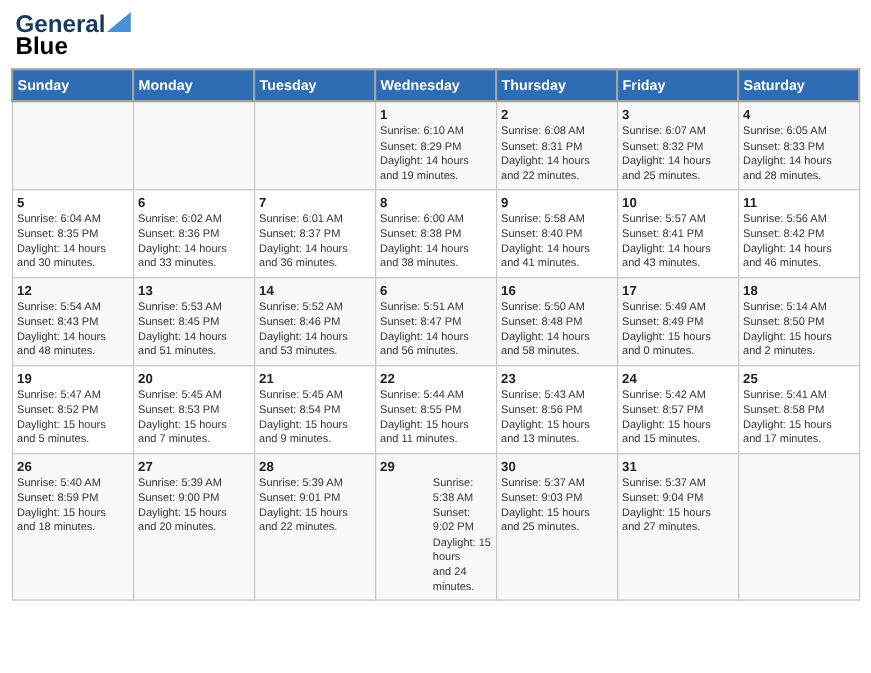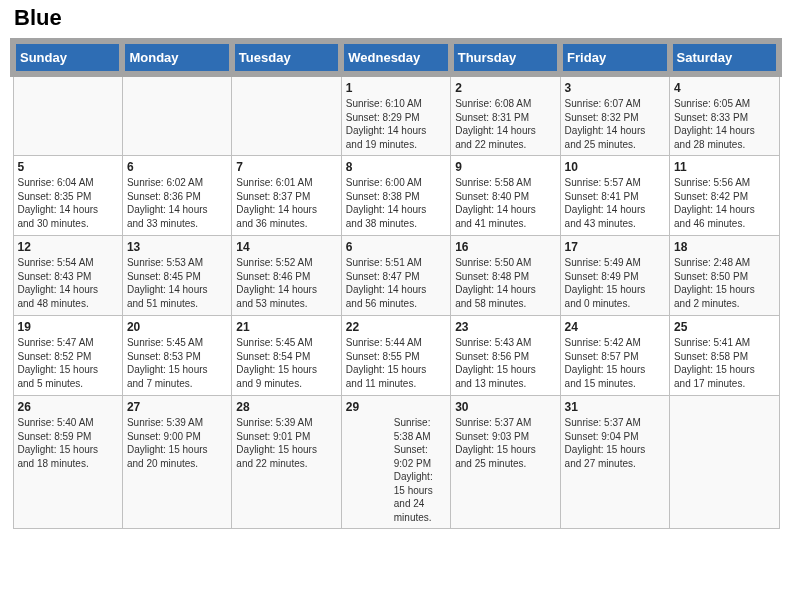--- a/index.html
+++ b/index.html
@@ -45,21 +45,21 @@
       border-collapse: collapse;
       table-layout: fixed;
     }
     thead tr th {
       background-color: #2e6db4;
       color: #fff;
       font-size: 13px;
       font-weight: bold;
       padding: 6px 4px;
       text-align: left;
-      border: 6px solid #a3a3a3;
+      border: 2px solid #a3a3a3;
     }
     tbody tr td {
       border: 1px solid #c0c0c0;
       vertical-align: top;
       padding: 4px 4px;
       font-size: 10.5px;
       color: #222;
       background: #fff;
       height: 80px;
     }
@@ -76,20 +76,26 @@
       font-size: 10px;
       color: #333;
       line-height: 1.35;
     }
   </style>
 </head>
 <body>
 
 <div class="header">
   <div class="logo">
+    <div style="display:flex;align-items:center;">
+      <span class="logo-text">General</span>
+      <svg width="22" height="18" viewBox="0 0 22 18" style="margin-left:1px;margin-top:-4px;">
+        <polygon points="0,18 22,18 22,0" fill="#4a90d9"></polygon>
+      </svg>
+    </div>
     <span class="logo-text" style="color:#000000;margin-top:-4px;">Blue</span>
   </div>
 </div>
 
 <table>
   <thead>
     <tr id="header-row">
         <th>Sunday</th>
         <th>Monday</th>
         <th>Tuesday</th>
@@ -222,21 +228,21 @@
         </td>
         <td>
           <span class="day-number">17</span>
           <div class="day-info" style="white-space: pre-line;">Sunrise: 5:49 AM
 Sunset: 8:49 PM
 Daylight: 15 hours
 and 0 minutes.</div>
         </td>
         <td>
           <span class="day-number">18</span>
-          <div class="day-info" style="white-space: pre-line;">Sunrise: 2:48 AM
+          <div class="day-info" style="white-space: pre-line;">Sunrise: 5:14 AM
 Sunset: 8:50 PM
 Daylight: 15 hours
 and 2 minutes.</div>
         </td>
       </tr>
       <tr>
         <td>
           <span class="day-number">19</span>
           <div class="day-info" style="white-space: pre-line;">Sunrise: 5:47 AM
 Sunset: 8:52 PM

